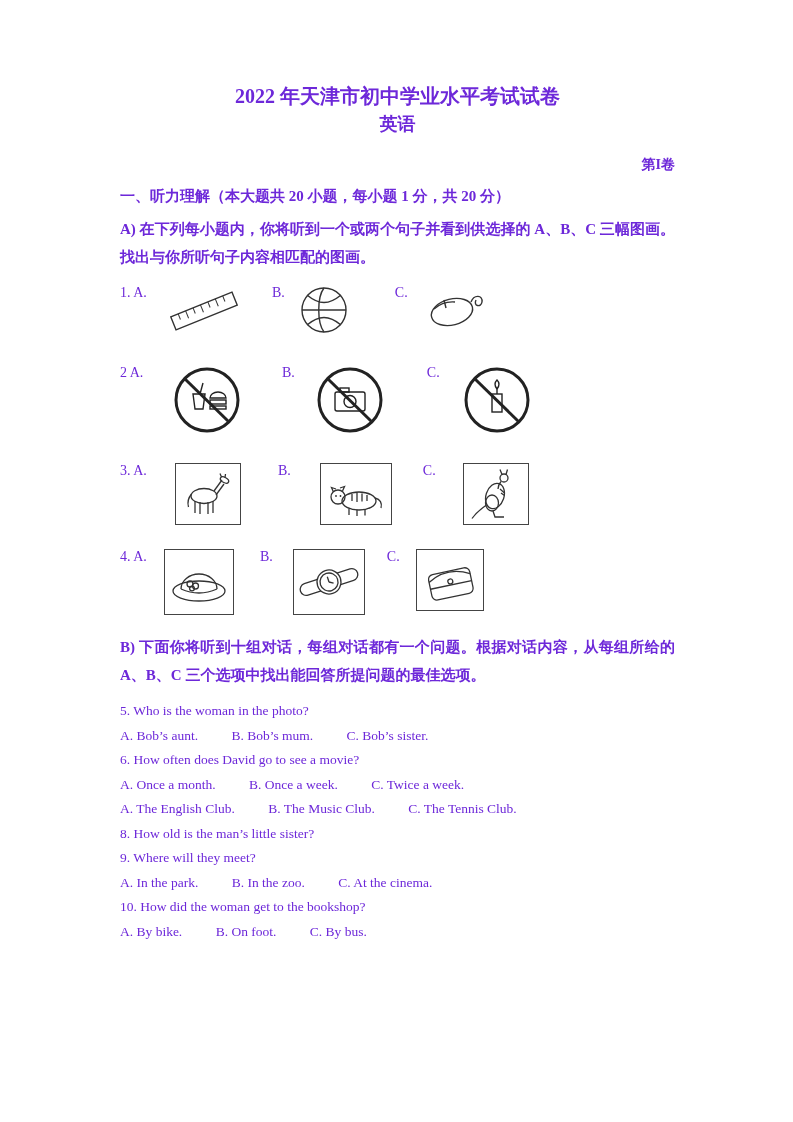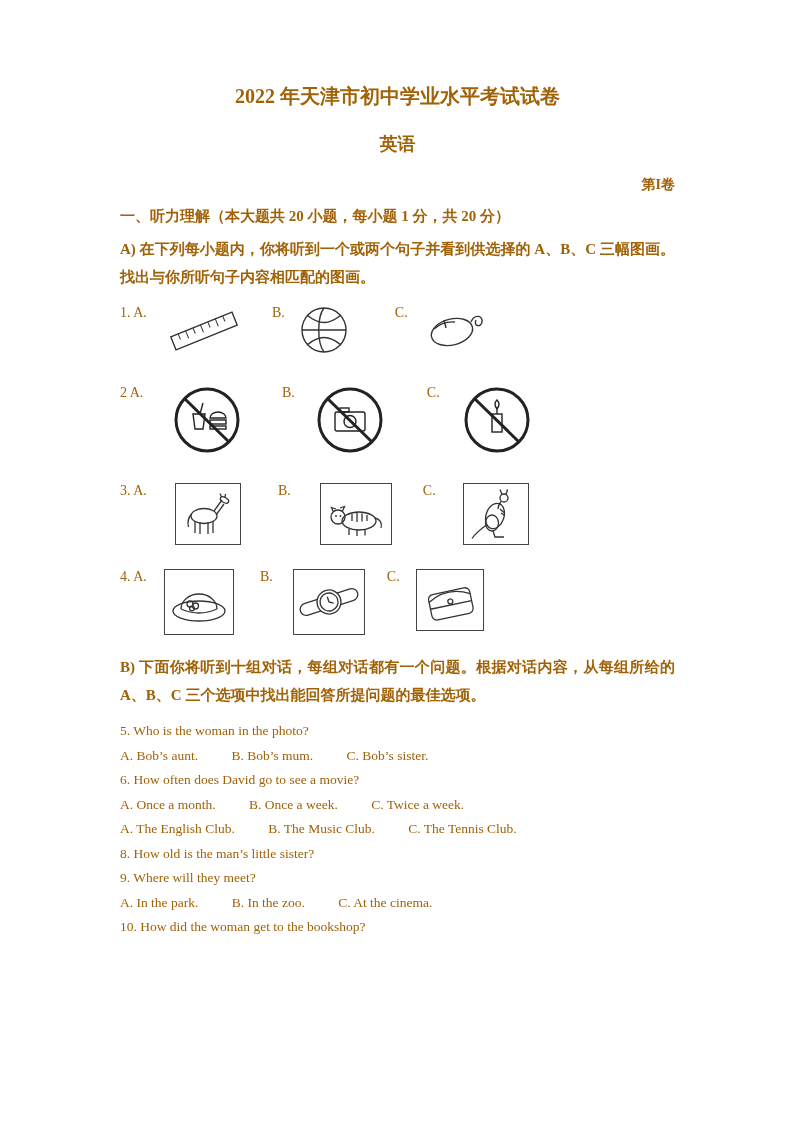--- a/index.html
+++ b/index.html
@@ -2,28 +2,28 @@
 <html><head>
 <meta charset="utf-8">
 <style>
   * { margin: 0; padding: 0; box-sizing: border-box; }
   html, body { background: #ffffff; }
   .page {
     width: 793px;
     height: 1122px;
     margin: 0 auto;
     background: #ffffff;
-    color: #a16207;
+    color: #6d28d9;
     font-family: "Liberation Serif", "DejaVu Serif", serif;
     padding: 84px 118px 0 120px;
     overflow: hidden;
     position: relative;
   }
   .title { font-size: 20px; font-weight: bold; text-align: center; line-height: 25px; }
-  .subject { font-size: 18px; font-weight: bold; text-align: center; margin-top: 24px; line-height: 23px; }
+  .subject { font-size: 18px; font-weight: bold; text-align: center; margin-top: 4px; line-height: 23px; }
   .volume { font-size: 14px; font-weight: bold; text-align: right; margin-top: 20px; line-height: 18px; }
   .section-heading { font-size: 15px; font-weight: bold; margin-top: 12px; line-height: 21px; }
   .instructions { font-size: 15px; font-weight: bold; line-height: 28px; text-align: justify; }
   .instr-a { margin-top: 8px; }
   .instr-b { margin-top: 18px; }
 
   .pic-row { display: flex; }
   .row-1 { margin-top: 14px; }
   .row-2 { margin-top: 28px; }
   .row-3 { margin-top: 28px; gap: 11px; }
@@ -251,16 +251,21 @@
       <p class="q">9. Where will they meet?</p>
       <p class="opts">
         <span class="opt">A. In the park.</span>
         <span class="opt">B. In the zoo.</span>
         <span class="opt">C. At the cinema.</span>
       </p>
     </div>
 
     <div class="mcq">
       <p class="q">10. How did the woman get to the bookshop?</p>
+      <p class="opts">
+        <span class="opt">A. By bike.</span>
+        <span class="opt">B. On foot.</span>
+        <span class="opt">C. By bus.</span>
+      </p>
     </div>
 
   </div>
 </div>
 
 </body></html>

